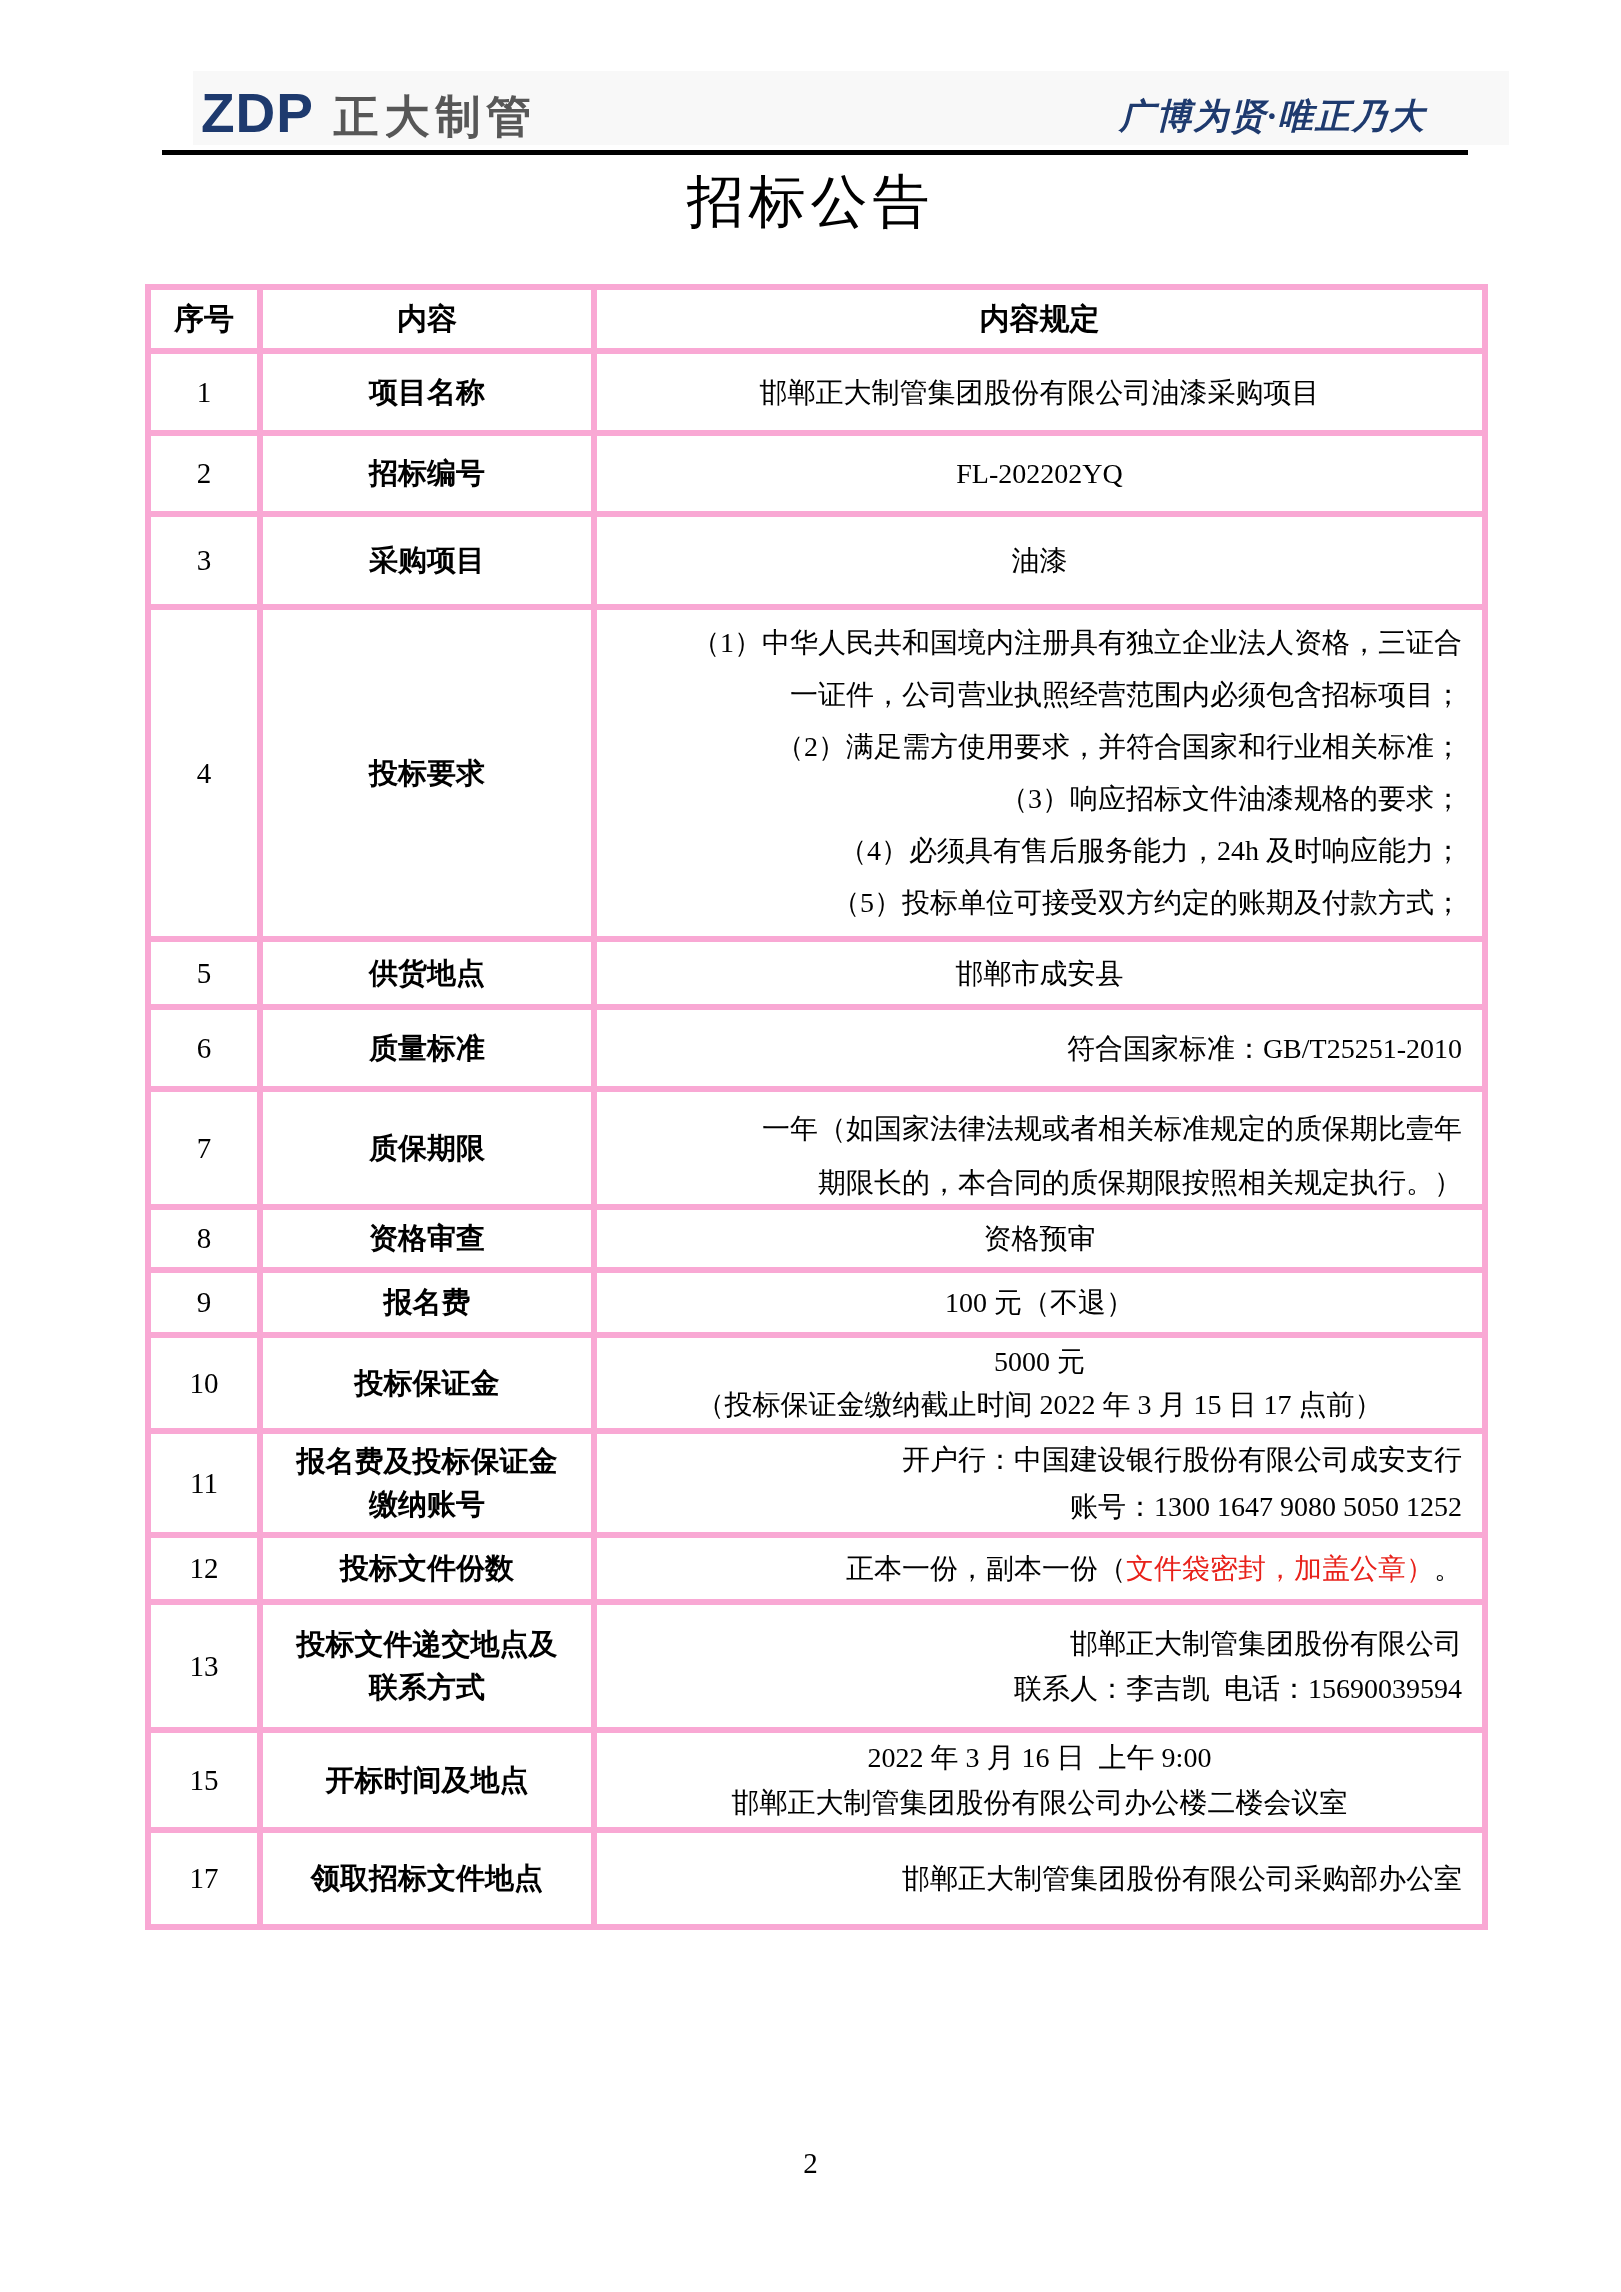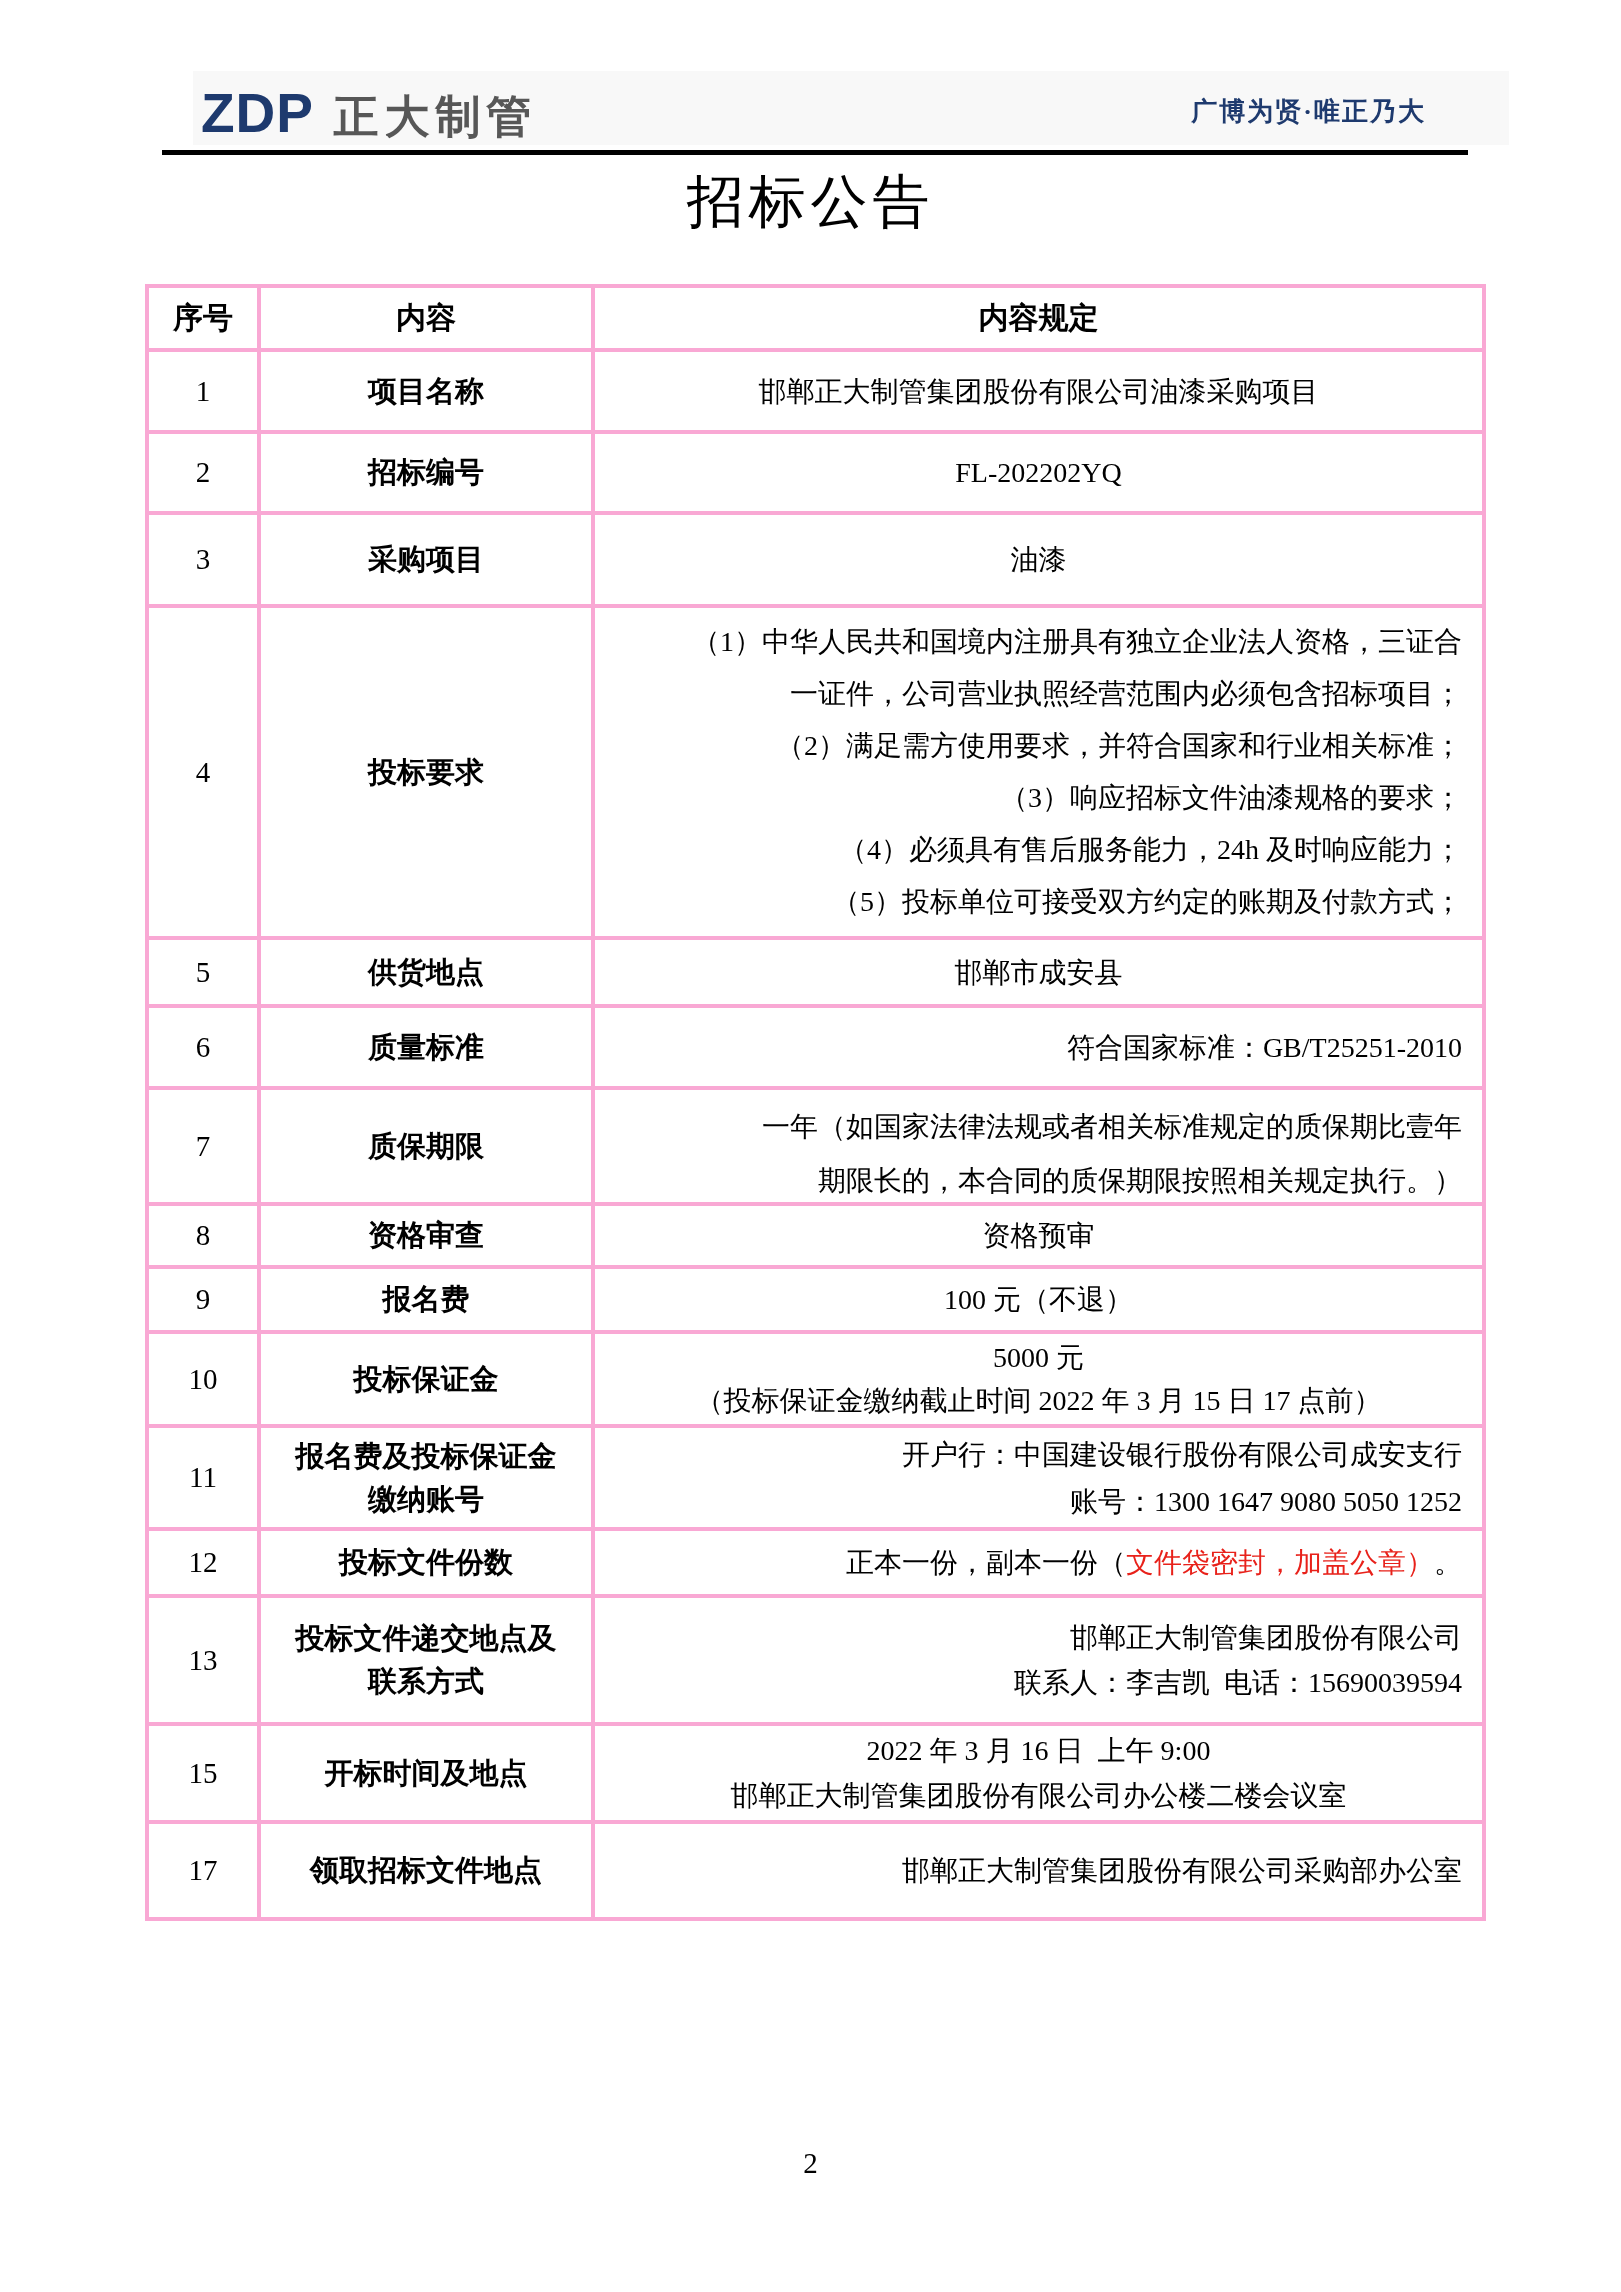--- a/index.html
+++ b/index.html
@@ -12,33 +12,33 @@
   .logo{position:absolute;left:201px;top:86px;display:flex;align-items:baseline;gap:19.6px;}
   .logo-zdp{
     font-family:"Liberation Sans","DejaVu Sans",sans-serif;font-weight:800;
     font-size:55px;line-height:1;color:#1e3a6e;letter-spacing:1px;
   }
   .logo-cn{
     font-family:"Liberation Sans","DejaVu Sans",sans-serif;font-weight:700;
     font-size:45px;line-height:1;color:#575757;letter-spacing:5.9px;
   }
   .slogan{
-    position:absolute;top:98px;right:195px;font-size:26px;font-weight:700;
-    color:#1e3a6e;letter-spacing:2px;line-height:1.1;
+    position:absolute;top:98px;right:195px;font-size:35px;font-weight:700;
+    color:#1e3a6e;letter-spacing:2px;line-height:1.1;font-style:italic;
   }
   .rule{position:absolute;left:162px;top:150px;width:1306px;height:4.9px;background:#000;}
   .title{
     position:absolute;left:0;top:171px;width:100%;text-align:center;
     font-size:57px;letter-spacing:4.9px;line-height:1.1;font-weight:400;
   }
   table.doc-table{
     position:absolute;left:145px;top:284px;width:1337px;
     border-collapse:collapse;table-layout:fixed;border:2.9px solid #000;
   }
-  .doc-table th,.doc-table td{border:4px solid #f9a8d4;vertical-align:middle;padding:0;}
+  .doc-table th,.doc-table td{border:6px solid #f9a8d4;vertical-align:middle;padding:0;}
   .doc-table th{font-size:30px;font-weight:700;text-align:center;}
   td.c1{text-align:center;font-size:29px;}
   td.c2{text-align:center;font-size:29px;font-weight:700;line-height:43px;padding:0 5.9px;}
   td.c3{text-align:center;font-size:28px;padding:2px 11.8px;line-height:41px;}
   td.c3.left{text-align:right;padding-left:20.6px;padding-right:20px;}
   tr.rh{height:64px;}  tr.r1{height:82px;}  tr.r2{height:81px;}  tr.r3{height:93px;}
   tr.r4{height:332px;} tr.r5{height:68px;}  tr.r6{height:82px;}  tr.r7{height:91px;}
   tr.r8{height:63px;}  tr.r9{height:65px;}  tr.r10{height:89px;} tr.r11{height:103px;}
   tr.r12{height:67px;} tr.r13{height:128px;}tr.r14{height:53px;} tr.r15{height:90px;}
   tr.r16{height:70px;} tr.r17{height:97px;margin-left:9px;}

